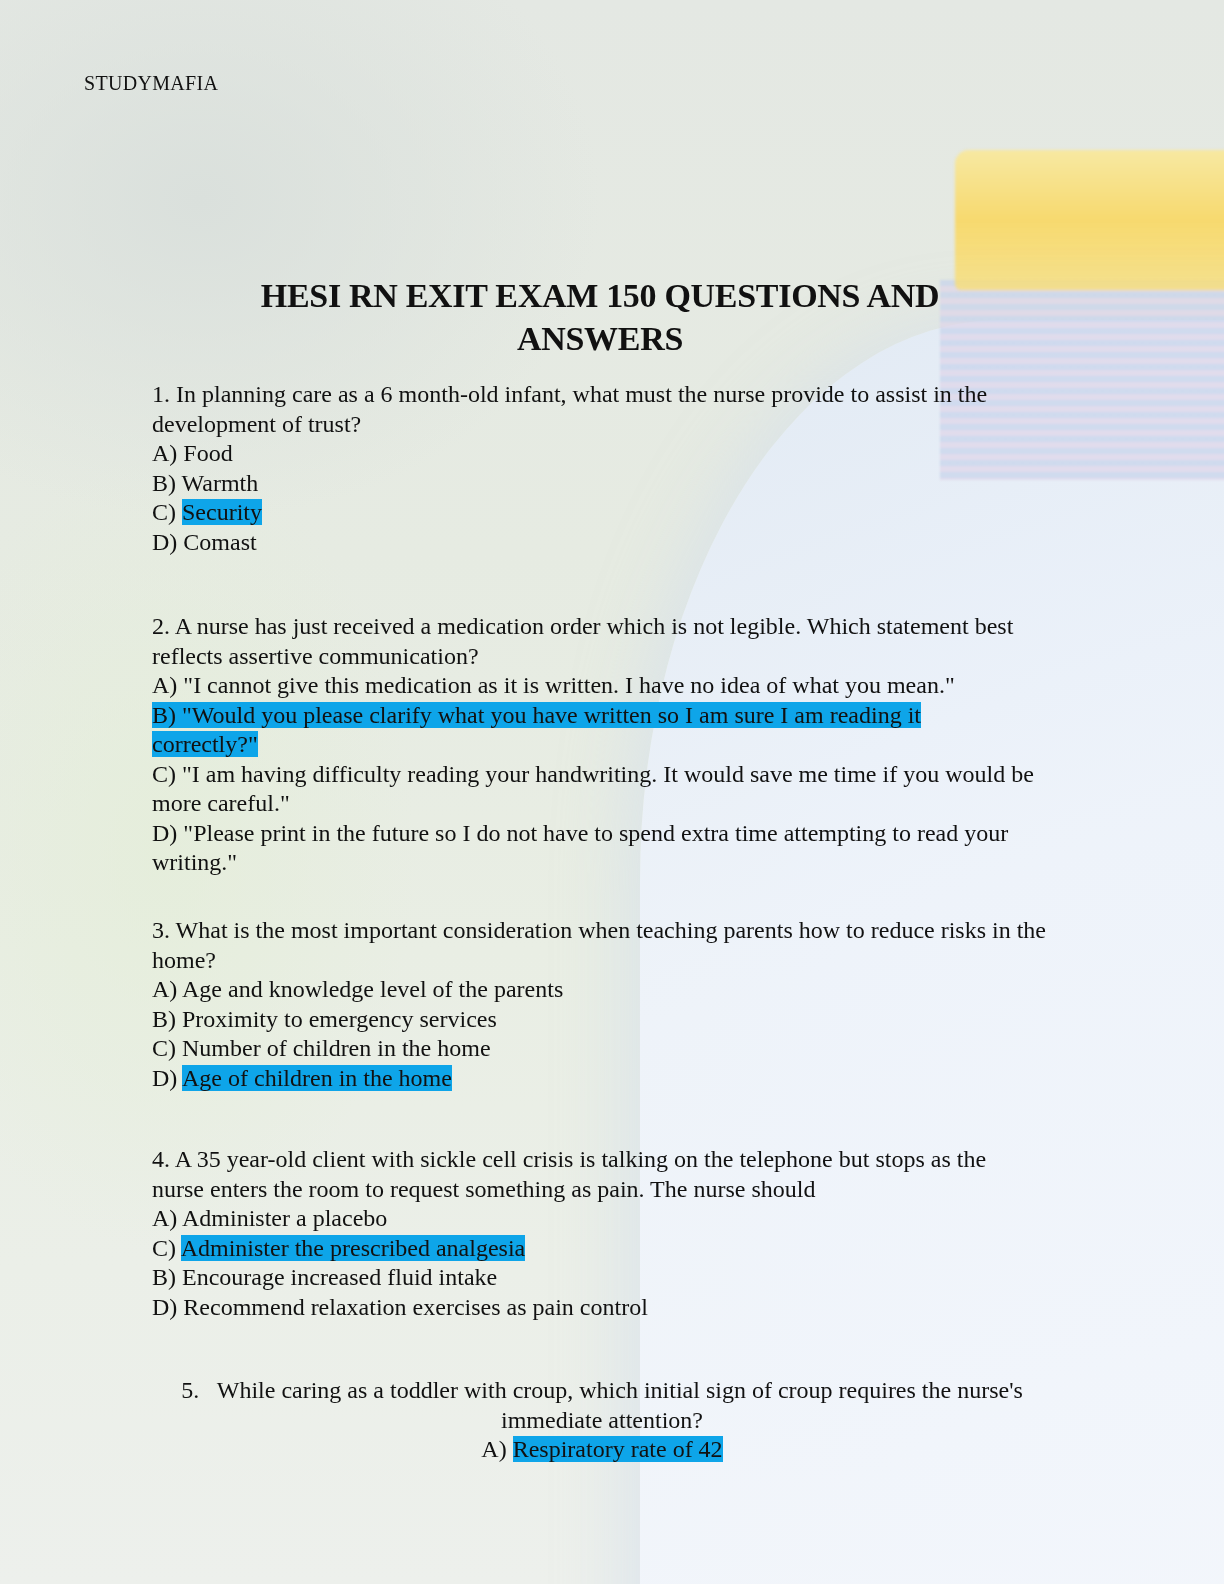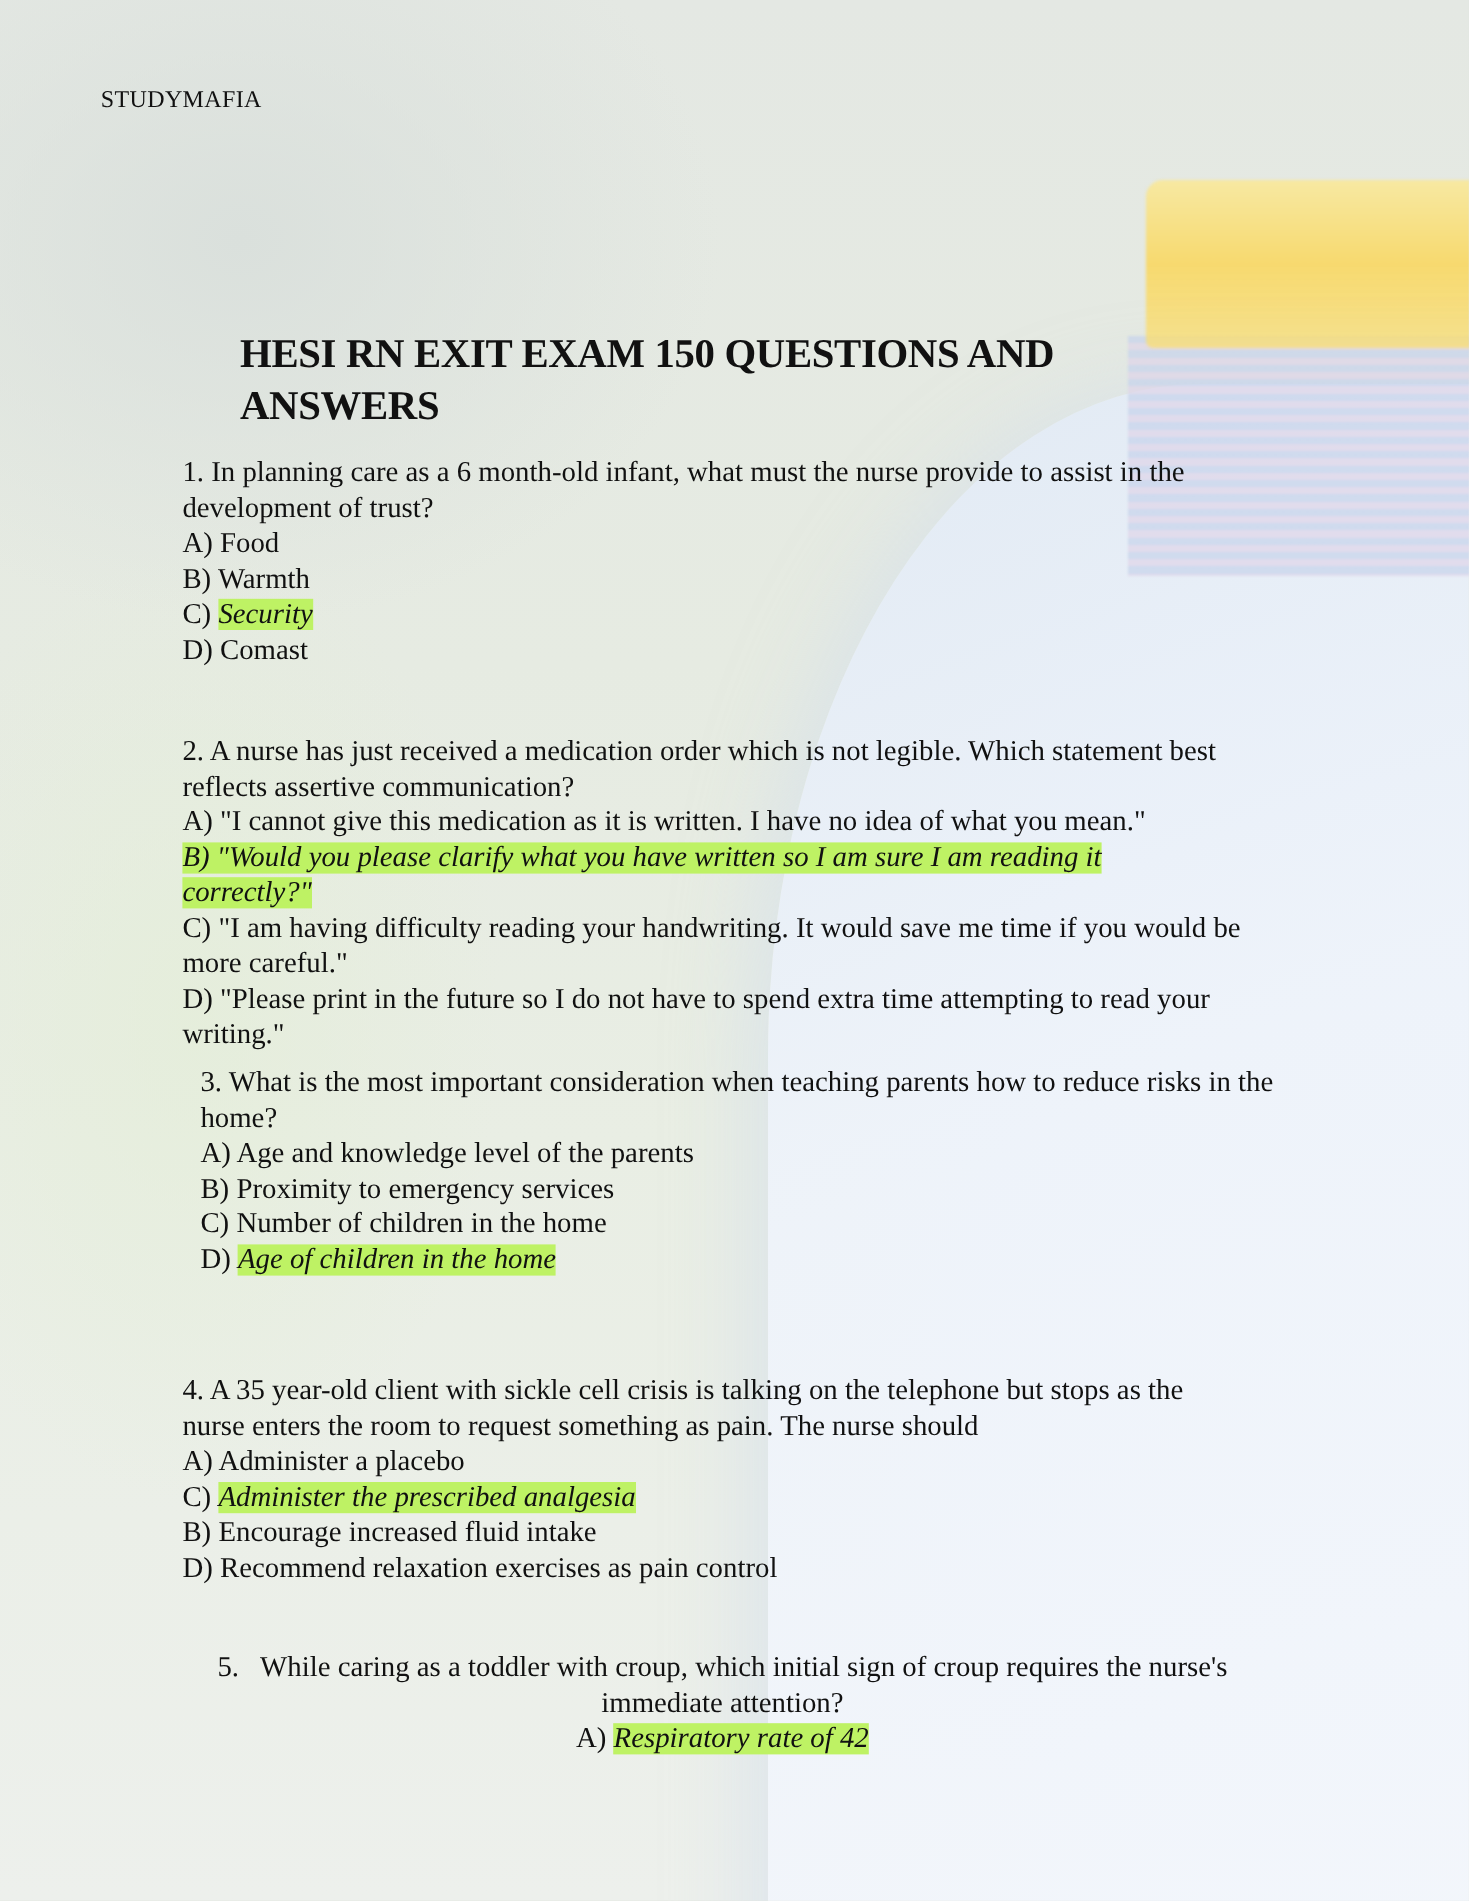--- a/index.html
+++ b/index.html
@@ -71,38 +71,38 @@
       left: 84px;
       top: 72px;
       font-size: 20px;
       letter-spacing: 0.3px;
     }
     .title {
       position: absolute;
       left: 200px;
       width: 800px;
       top: 274px;
+      text-align: center;
       font-weight: bold;
       font-size: 34px;
       line-height: 43px;
       letter-spacing: -0.3px;
     }
     .q {
       position: absolute;
       left: 152px;
       width: 900px;
       font-size: 24px;
       line-height: 29.5px;
     }
     .q p {
       margin: 0;
     }
     .hl {
-      background: #bef264;
-      font-style: italic;
+      background: #0ea5e9;
     }
   </style>
 </head>
 <body>
 
 <div class="bg"></div>
 <div class="green-haze"></div>
 <div class="bottle"></div>
 <div class="bottle-neck"></div>
 <div class="bottle-cap"></div>
@@ -130,21 +130,21 @@
     <p>reflects assertive communication?</p>
     <p><span>A)</span> <span>"I cannot give this medication as it is written. I have no idea of what you mean."</span></p>
     <p><span class="hl"><span>B)</span> <span>"Would you please clarify what you have written so I am sure I am reading it</span></span></p>
     <p><span class="hl">correctly?"</span></p>
     <p><span>C)</span> <span>"I am having difficulty reading your handwriting. It would save me time if you would be</span></p>
     <p>more careful."</p>
     <p><span>D)</span> <span>"Please print in the future so I do not have to spend extra time attempting to read your</span></p>
     <p>writing."</p>
   </div>
 
-  <div class="q" style="top:888px;margin-left:15px;">
+  <div class="q" style="top:916px;">
     <p><span>3.</span> <span>What is the most important consideration when teaching parents how to reduce risks in the</span></p>
     <p>home?</p>
     <p><span>A)</span> <span>Age and knowledge level of the parents</span></p>
     <p><span>B)</span> <span>Proximity to emergency services</span></p>
     <p><span>C)</span> <span>Number of children in the home</span></p>
     <p><span>D)</span> <span class="hl">Age of children in the home</span></p>
   </div>
 
   <div class="q" style="top:1145px;">
     <p><span>4.</span> <span>A 35 year-old client with sickle cell crisis is talking on the telephone but stops as the</span></p>

